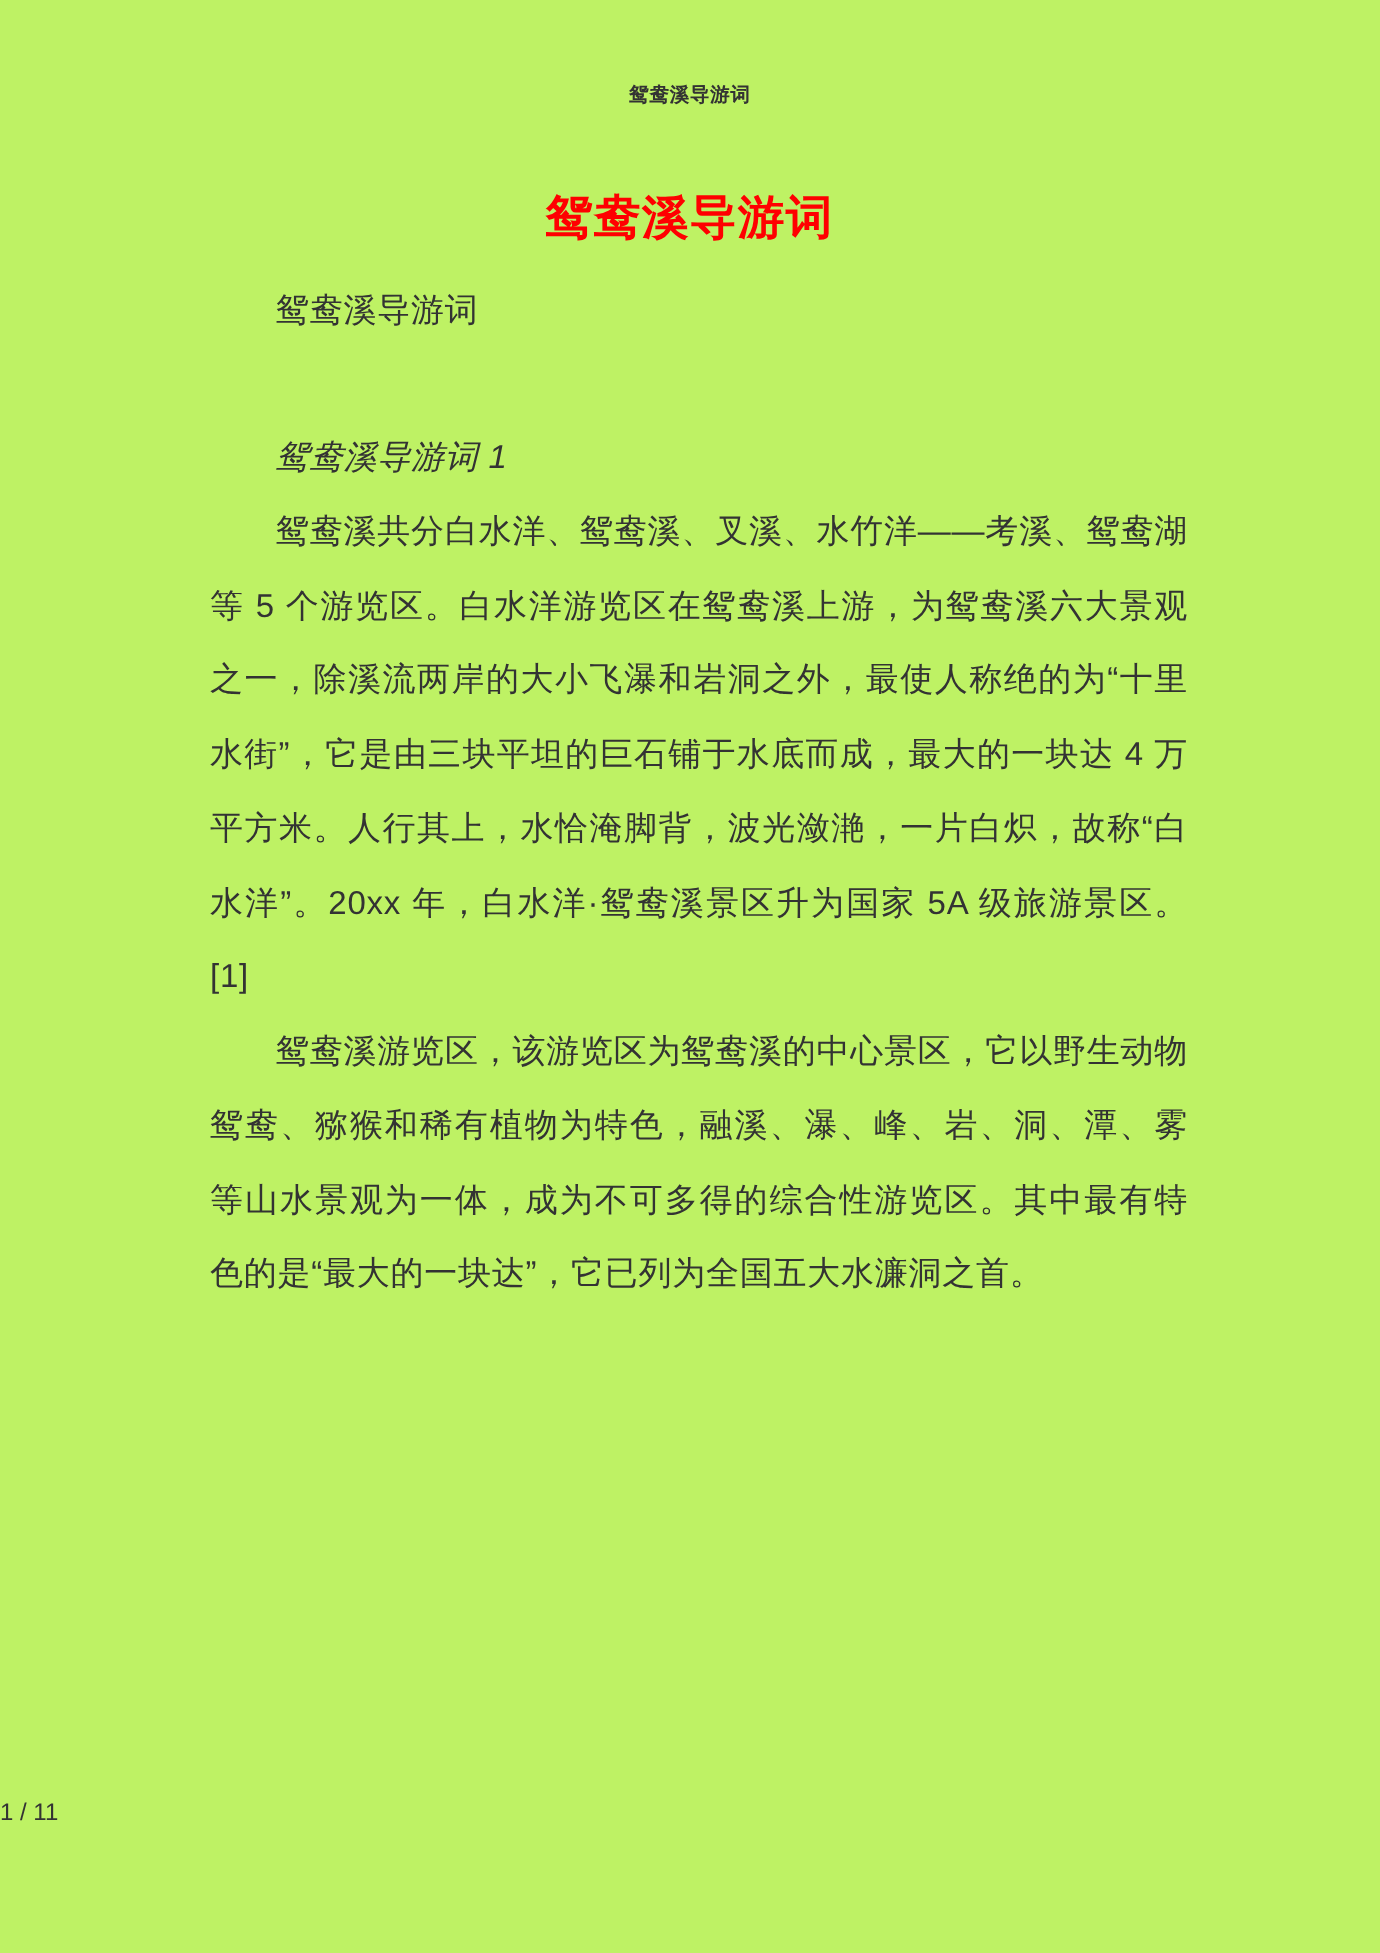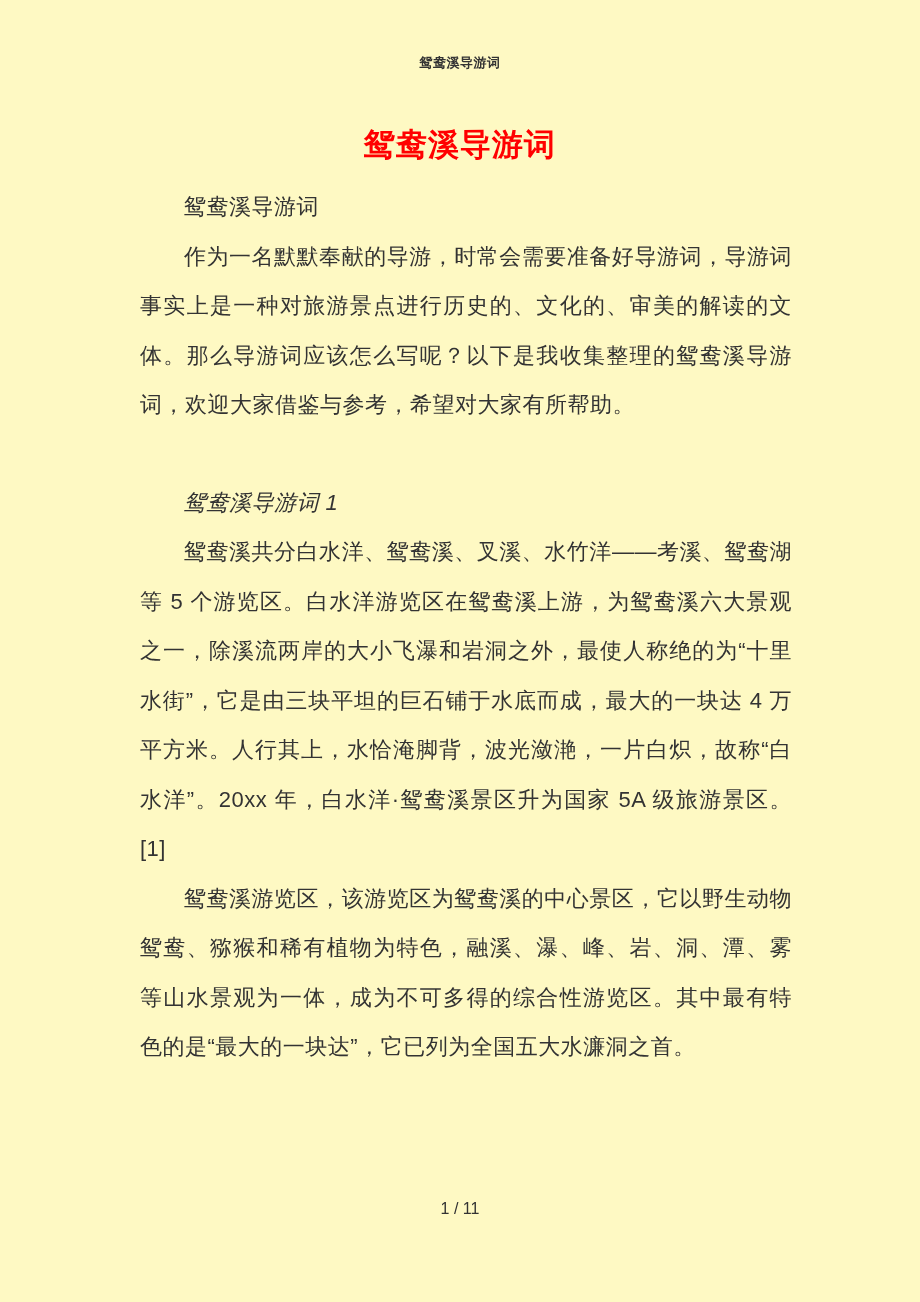--- a/index.html
+++ b/index.html
@@ -5,21 +5,21 @@
   html, body {
     margin: 0;
     padding: 0;
     background: #ffffff;
   }
   .page {
     position: relative;
     width: 920px;
     height: 1302px;
     margin: 0 auto;
-    background: #fef9c3;
+    background: #bef264;
     font-family: "Liberation Sans", "DejaVu Sans", sans-serif;
     color: #333333;
     overflow: hidden;
     box-sizing: border-box;
   }
   .page-header {
     padding-top: 54px;
     text-align: center;
     font-size: 13px;
     font-weight: bold;
@@ -49,39 +49,38 @@
   }
   .para.gap-above {
     margin-top: 48px;
     font-style: italic;
   }
   .page-footer {
     position: absolute;
     left: 0;
     right: 0;
     bottom: 84px;
-    text-align: center;
+    text-align: left;
     font-size: 16px;
     color: #333333;
   }
 </style>
 </head>
 <body>
 
 <div class="page">
 
   <div class="page-header">
     <span>鸳鸯溪导游词</span>
   </div>
 
   <h1 class="doc-title">鸳鸯溪导游词</h1>
 
   <div class="content">
     <p class="para">鸳鸯溪导游词</p>
-    <p class="para">作为一名默默奉献的导游，时常会需要准备好导游词，导游词事实上是一种对旅游景点进行历史的、文化的、审美的解读的文体。那么导游词应该怎么写呢？以下是我收集整理的鸳鸯溪导游词，欢迎大家借鉴与参考，希望对大家有所帮助。</p>
     <p class="para gap-above">鸳鸯溪导游词 1</p>
     <p class="para">鸳鸯溪共分白水洋、鸳鸯溪、叉溪、水竹洋——考溪、鸳鸯湖等 5 个游览区。白水洋游览区在鸳鸯溪上游，为鸳鸯溪六大景观之一，除溪流两岸的大小飞瀑和岩洞之外，最使人称绝的为“十里水街”，它是由三块平坦的巨石铺于水底而成，最大的一块达 4 万平方米。人行其上，水恰淹脚背，波光潋滟，一片白炽，故称“白水洋”。20xx 年，白水洋·鸳鸯溪景区升为国家 5A 级旅游景区。[1]</p>
     <p class="para">鸳鸯溪游览区，该游览区为鸳鸯溪的中心景区，它以野生动物鸳鸯、猕猴和稀有植物为特色，融溪、瀑、峰、岩、洞、潭、雾等山水景观为一体，成为不可多得的综合性游览区。其中最有特色的是“最大的一块达”，它已列为全国五大水濂洞之首。</p>
   </div>
 
   <div class="page-footer">
     <span>1 / 11</span>
   </div>
 
 </div>

